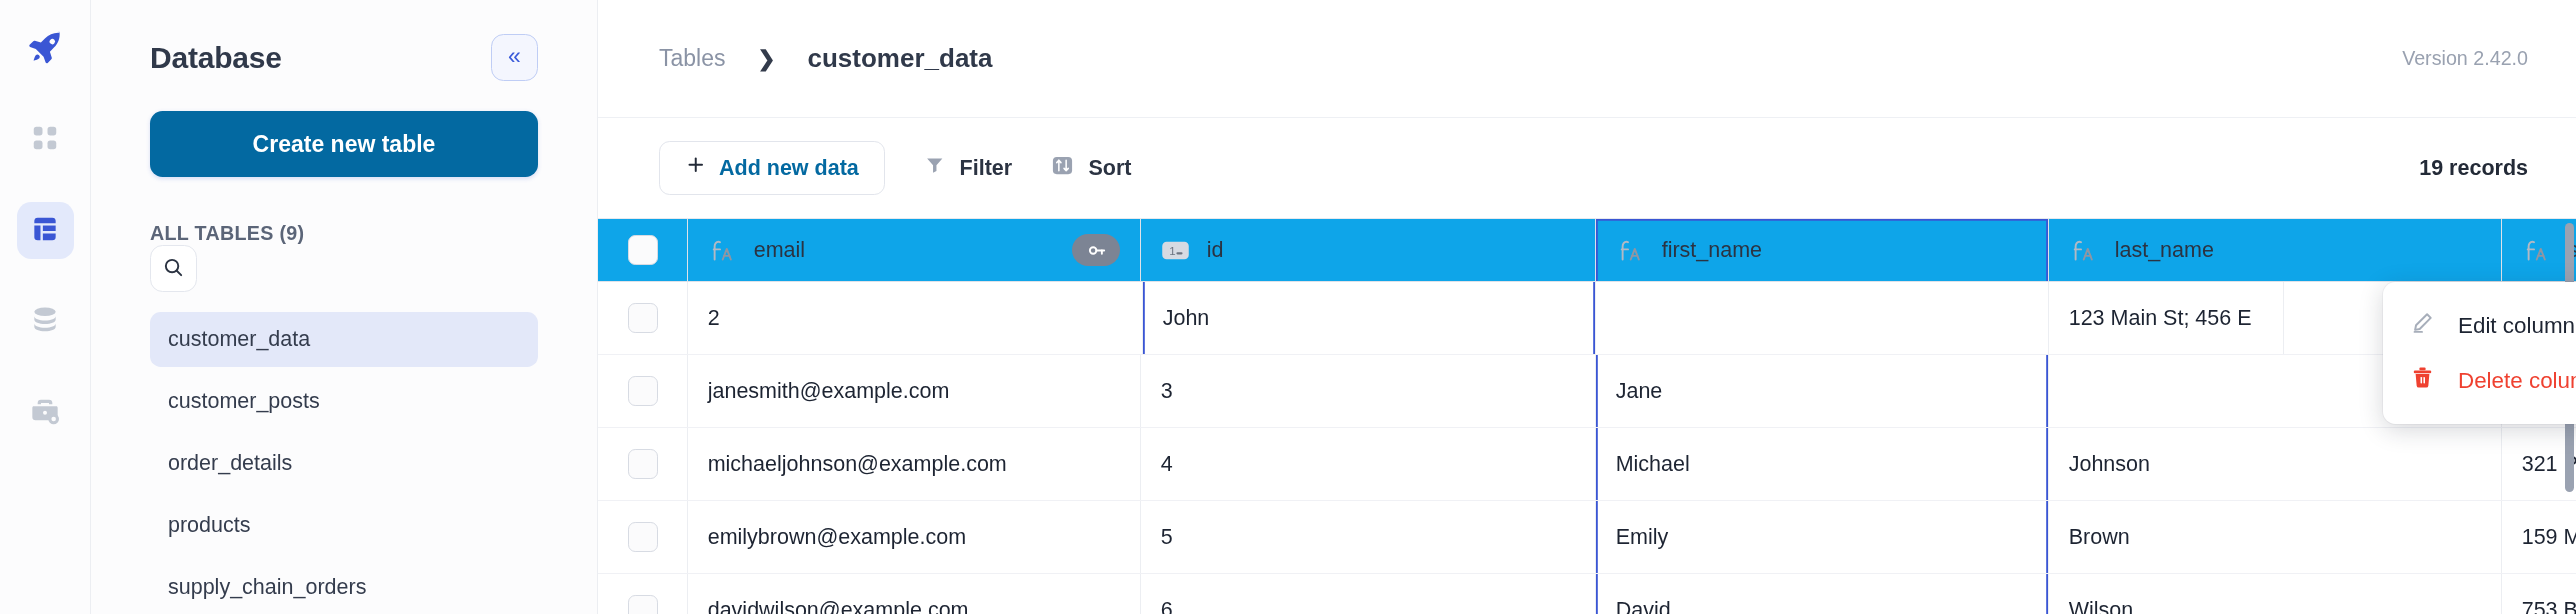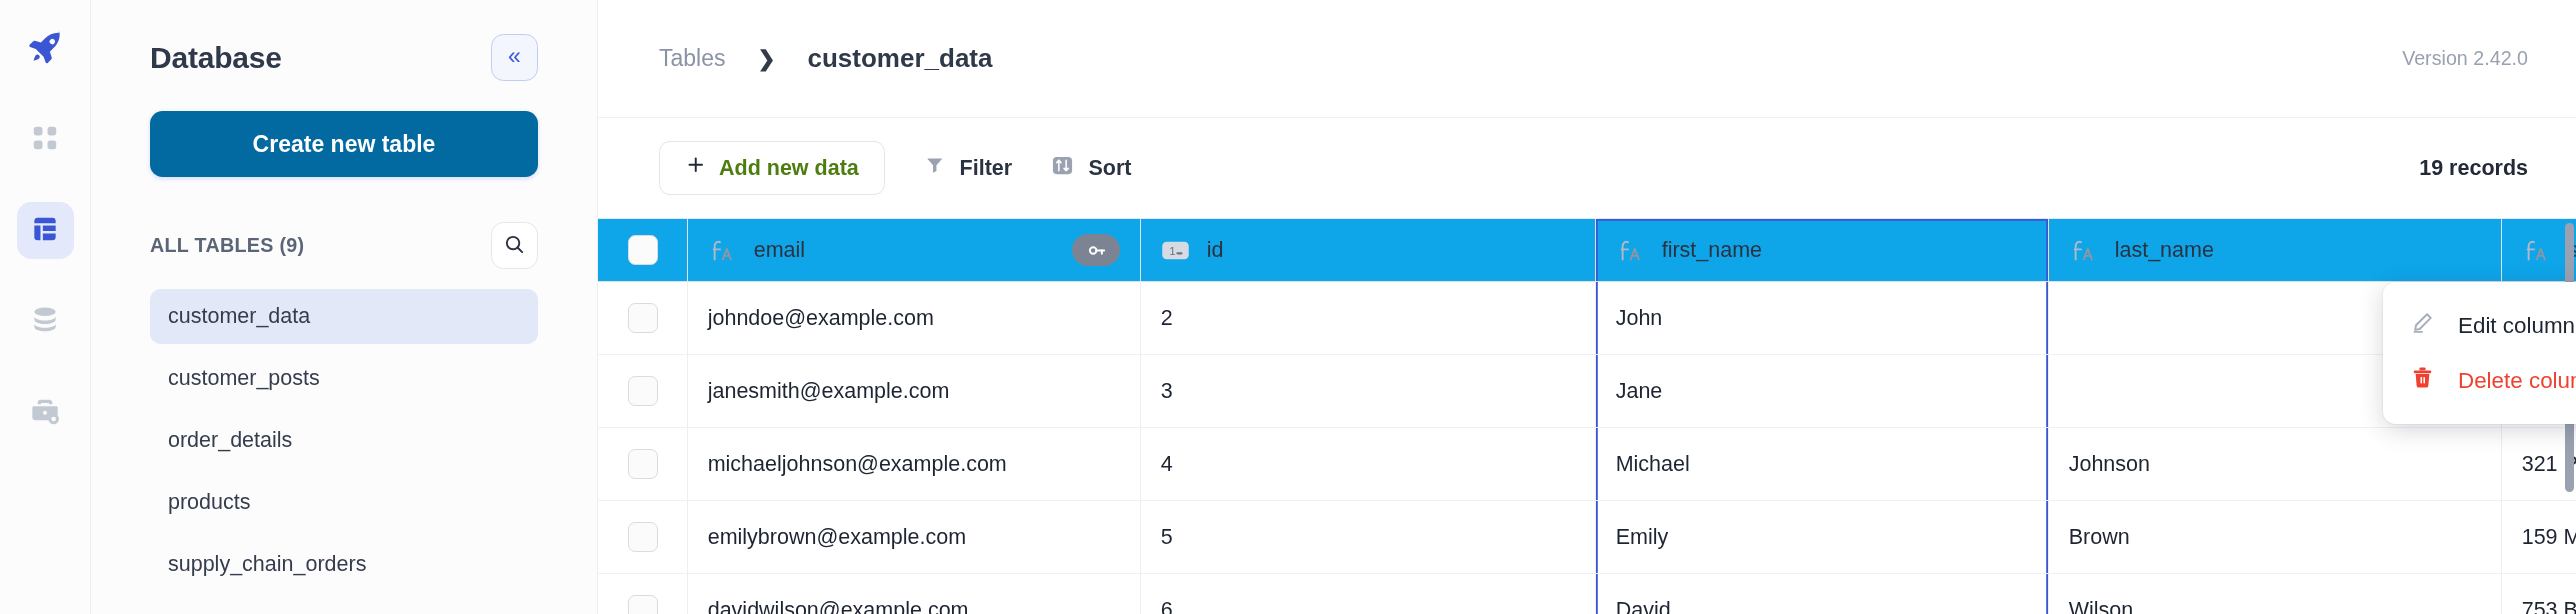--- a/index.html
+++ b/index.html
@@ -51,21 +51,21 @@
     margin-top: 30px; width: 100%; height: 66px;
     background: #0369a1; color: #fff;
     border-radius: 12.5px; border: none;
     font-size: 23px; font-weight: 700;
     font-family: "Liberation Sans", sans-serif;
     display: flex; align-items: center; justify-content: center;
     cursor: pointer;
     box-shadow: 0 1.8px 4.5px rgba(58,86,212,0.18);
   }
   .sb-sec {
-    margin-top: 45px; display: flex; align-items: center; justify-content: space-between;
+    margin-top: 45px; display: flex; justify-content: space-between; flex-direction: column;
   }
   .sb-sec-label { font-size: 19.7px; font-weight: 700; color: #5b6578; letter-spacing: 0.3px; }
   .sb-search {
     width: 47px; height: 47px; border-radius: 12.5px;
     background: #ffffff; border: 1.8px solid #e4e7ee;
     display: flex; align-items: center; justify-content: center; cursor: pointer;
   }
   .tbl-list { margin-top: 19.7px; }
   .tbl-item {
     height: 55px; display: flex; align-items: center;
@@ -92,21 +92,21 @@
   .toolbar {
     height: 100px; flex: 0 0 100px;
     display: flex; align-items: center; justify-content: space-between;
     padding: 0 48px 0 61px;
   }
   .tools { display: flex; align-items: center; gap: 39px; }
   .add-btn {
     height: 54px; padding: 0 25px;
     border: 1.8px solid #e2e5ec; border-radius: 10.7px;
     background: #fff; display: flex; align-items: center; gap: 12.5px;
-    font-size: 21.5px; font-weight: 700; color: #4d7c0f; cursor: pointer;
+    font-size: 21.5px; font-weight: 700; color: #0369a1; cursor: pointer;
     font-family: "Liberation Sans", sans-serif;
   }
   .tool-btn {
     display: flex; align-items: center; gap: 14.3px;
     font-size: 21.5px; font-weight: 700; color: #2b3342; cursor: pointer;
     background: none; border: none; font-family: "Liberation Sans", sans-serif;
   }
   .records { font-size: 21.5px; font-weight: 700; color: #232a37; }
 
   
@@ -396,21 +396,20 @@
             <span>shipping</span>
           </span>
         </div>
 
       </div>
 
       <div class="grow body">
         <div class="gcell c-check">
             <div class="chk"></div>
           </div>
-        <div class="gcell c-email">johndoe@example.com</div>
         <div class="gcell c-id">2</div>
         <div class="gcell c-first sel-col-b">John</div>
         <div class="gcell c-last"></div>
         <div class="gcell c-ship">123 Main St; 456 E</div>
 
       </div>
 
       <div class="grow body">
         <div class="gcell c-check">
             <div class="chk"></div>

